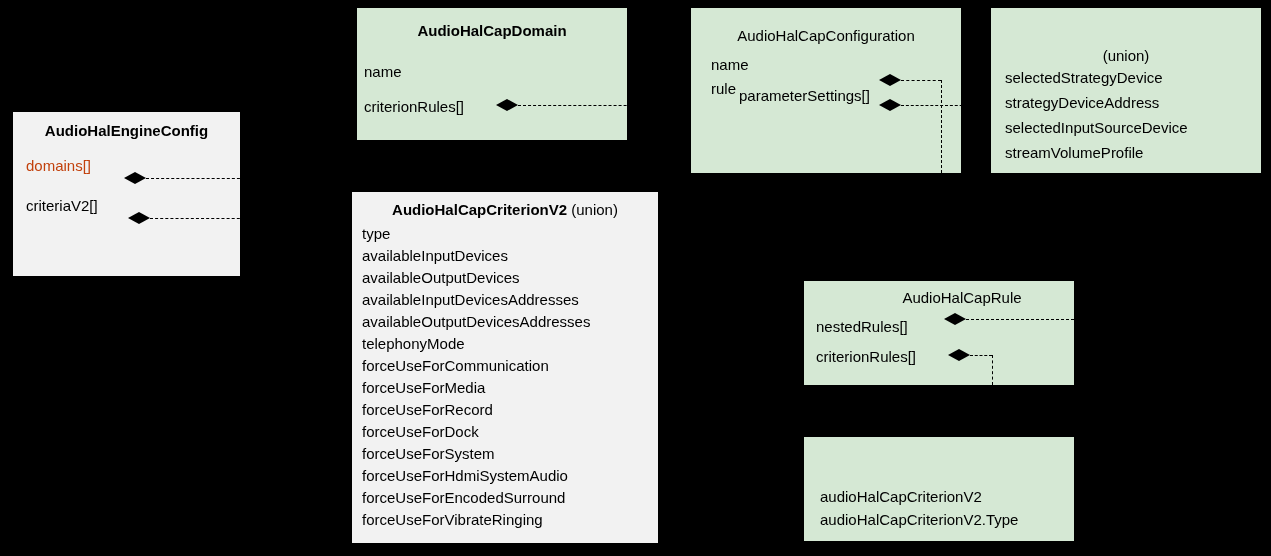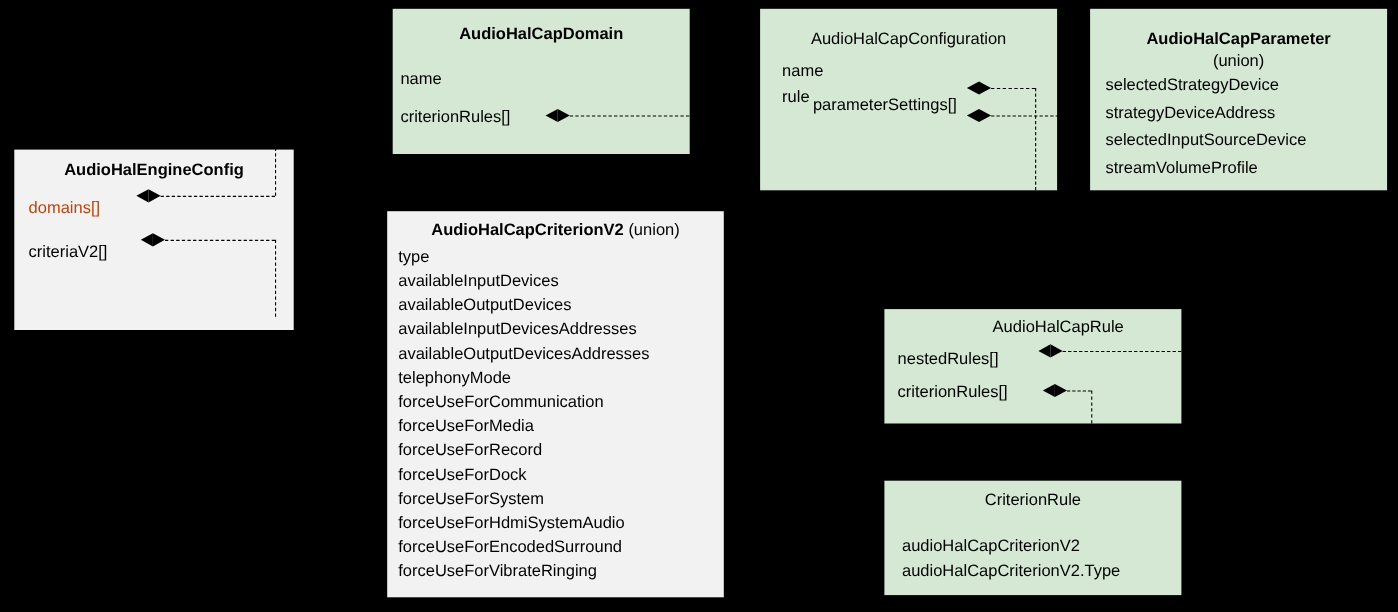--- a/index.html
+++ b/index.html
@@ -77,21 +77,21 @@
     border-top: 6px solid transparent;
     border-bottom: 6px solid transparent;
     border-left: 11px solid #000000;
   }
 </style>
 </head>
 <body>
 
 <div id="canvas">
 
-  <div class="uml-box grey" style="left:13px; top:136px; width:254px; height:164px;">
+  <div class="uml-box grey" style="left:13px; top:112px; width:227px; height:164px;">
     <div class="box-title bold" style="position:absolute; left:0; top:11px; width:100%;">AudioHalEngineConfig</div>
     <div class="attr green-text" style="position:absolute; left:13px; top:46px;">domains[]</div>
     <div class="attr" style="position:absolute; left:13px; top:86px;">criteriaV2[]</div>
   </div>
 
   <div class="diamond-wrap" style="left:124px; top:172px;"></div>
   <div class="hline" style="left:146px; top:178px; width:104px;"></div>
   <div class="vline" style="left:250px; top:124px; height:54px;"></div>
 
   <div class="diamond-wrap" style="left:128px; top:212px;"></div>
@@ -115,21 +115,20 @@
   </div>
 
   <div class="diamond-wrap" style="left:879px; top:74px;"></div>
   <div class="hline" style="left:901px; top:80px; width:40px;"></div>
   <div class="vline" style="left:941px; top:80px; height:93px;"></div>
 
   <div class="diamond-wrap" style="left:879px; top:99px;"></div>
   <div class="hline" style="left:901px; top:105px; width:91px;"></div>
 
   <div class="uml-box green" style="left:991px; top:8px; width:270px; height:165px;">
-    <div class="box-title bold" style="position:absolute; left:0; top:20px; width:100%;">AudioHalCapParameter</div>
     <div class="box-subtitle" style="position:absolute; left:0; top:40px; width:100%;">(union)</div>
     <div class="attr" style="position:absolute; left:14px; top:62px;">selectedStrategyDevice</div>
     <div class="attr" style="position:absolute; left:14px; top:87px;">strategyDeviceAddress</div>
     <div class="attr" style="position:absolute; left:14px; top:112px;">selectedInputSourceDevice</div>
     <div class="attr" style="position:absolute; left:14px; top:137px;">streamVolumeProfile</div>
   </div>
 
   <div class="uml-box grey" style="left:352px; top:192px; width:306px; height:351px;">
     <div style="position:absolute; left:0; top:10px; width:100%; text-align:center; white-space:nowrap;">
       <span class="box-title bold" style="display:inline;">AudioHalCapCriterionV2</span><span style="font-size:15px;"> </span><span class="box-subtitle" style="display:inline;">(union)</span>
@@ -157,18 +156,17 @@
   </div>
 
   <div class="diamond-wrap" style="left:944px; top:313px;"></div>
   <div class="hline" style="left:966px; top:319px; width:108px;"></div>
 
   <div class="diamond-wrap" style="left:948px; top:349px;"></div>
   <div class="hline" style="left:970px; top:355px; width:22px;"></div>
   <div class="vline" style="left:992px; top:355px; height:30px;"></div>
 
   <div class="uml-box green" style="left:804px; top:437px; width:270px; height:104px;">
-    <div class="box-title" style="position:absolute; left:0; top:10px; width:100%;">CriterionRule</div>
     <div class="attr" style="position:absolute; left:16px; top:52px;">audioHalCapCriterionV2</div>
     <div class="attr" style="position:absolute; left:16px; top:75px;">audioHalCapCriterionV2.Type</div>
   </div>
 
 </div>
 
 </body></html>

